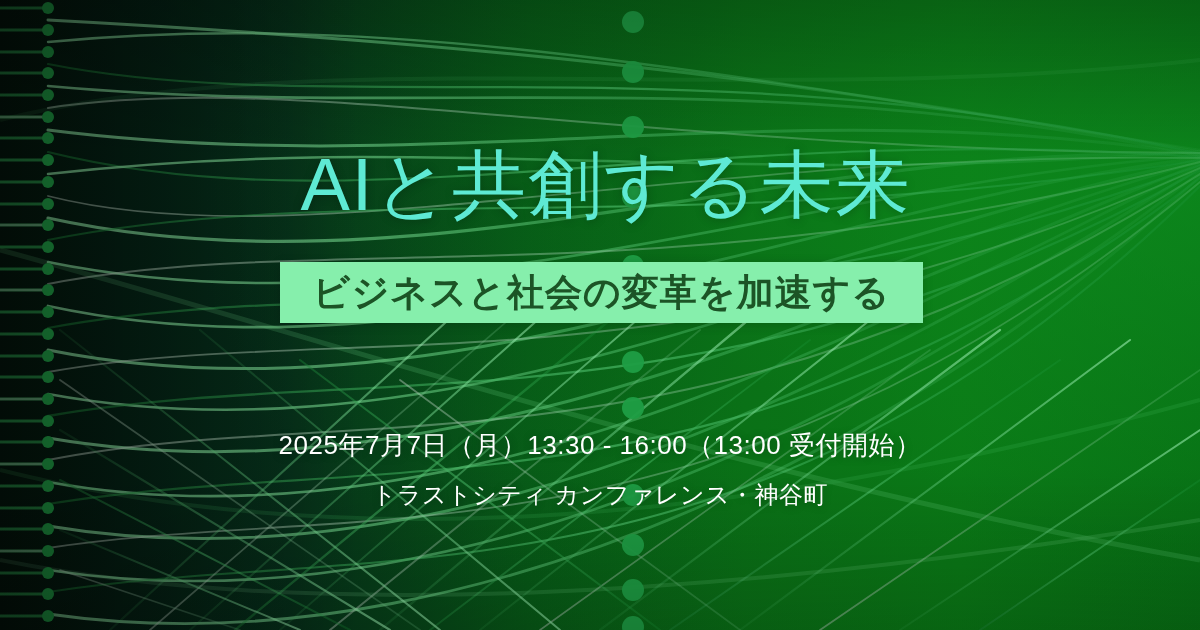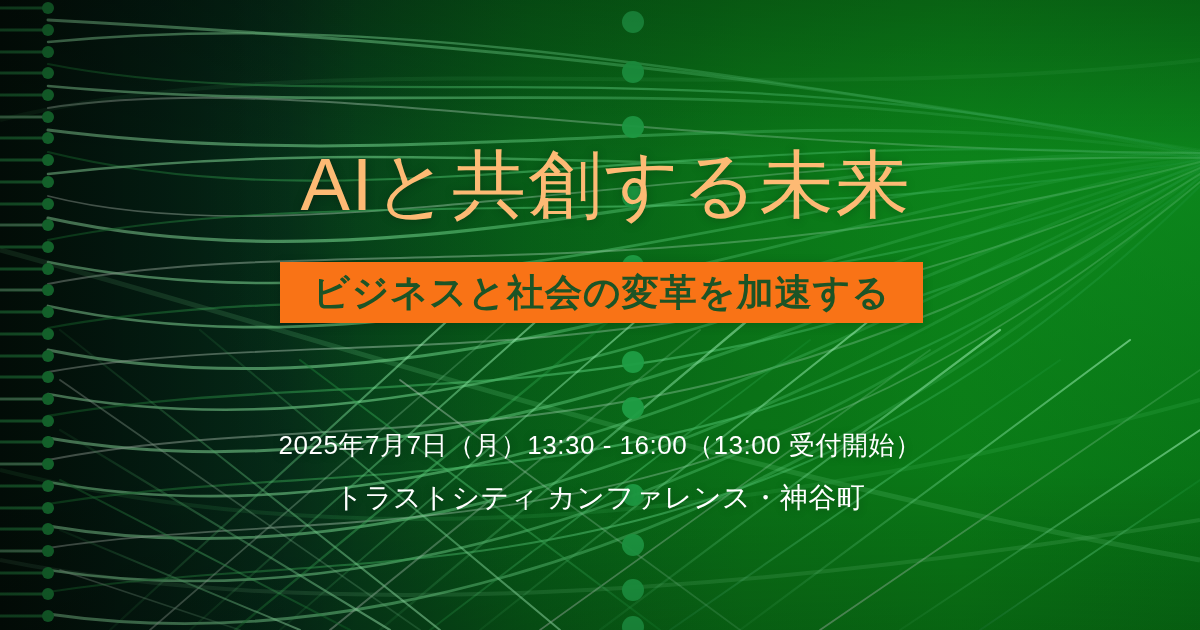--- a/index.html
+++ b/index.html
@@ -49,36 +49,36 @@
     display: flex;
     flex-direction: column;
     align-items: center;
   }
   .main-title {
     position: absolute;
     top: 148px;
     left: 0;
     right: 0;
     text-align: center;
-    color: #fdba74;
+    color: #5eead4;
     font-size: 74px;
     line-height: 1;
     font-weight: 300;
     letter-spacing: 2px;
     white-space: nowrap;
     text-shadow: 0 1px 10px rgba(0,0,0,0.25);
     margin-left: 12px;
   }
   .subtitle-banner {
     position: absolute;
     top: 262px;
     left: 280px;
     width: 643px;
     height: 61px;
-    background: #f97316;
+    background: #86efac;
     display: flex;
     align-items: center;
     justify-content: center;
     box-shadow: 0 2px 10px rgba(0,0,0,0.18);
   }
   .subtitle-text {
     color: #1c5426;
     font-size: 37px;
     font-weight: 700;
     letter-spacing: 1px;
@@ -99,21 +99,21 @@
     white-space: nowrap;
     text-shadow: 0 1px 8px rgba(0,0,0,0.3);
   }
   .event-venue {
     position: absolute;
     top: 481px;
     left: 0;
     right: 0;
     text-align: center;
     color: #ffffff;
-    font-size: 28px;
+    font-size: 24px;
     font-weight: 400;
     line-height: 1.2;
     letter-spacing: 0.5px;
     white-space: nowrap;
     text-shadow: 0 1px 8px rgba(0,0,0,0.3);
   }
 </style>
 </head>
 <body>
 

